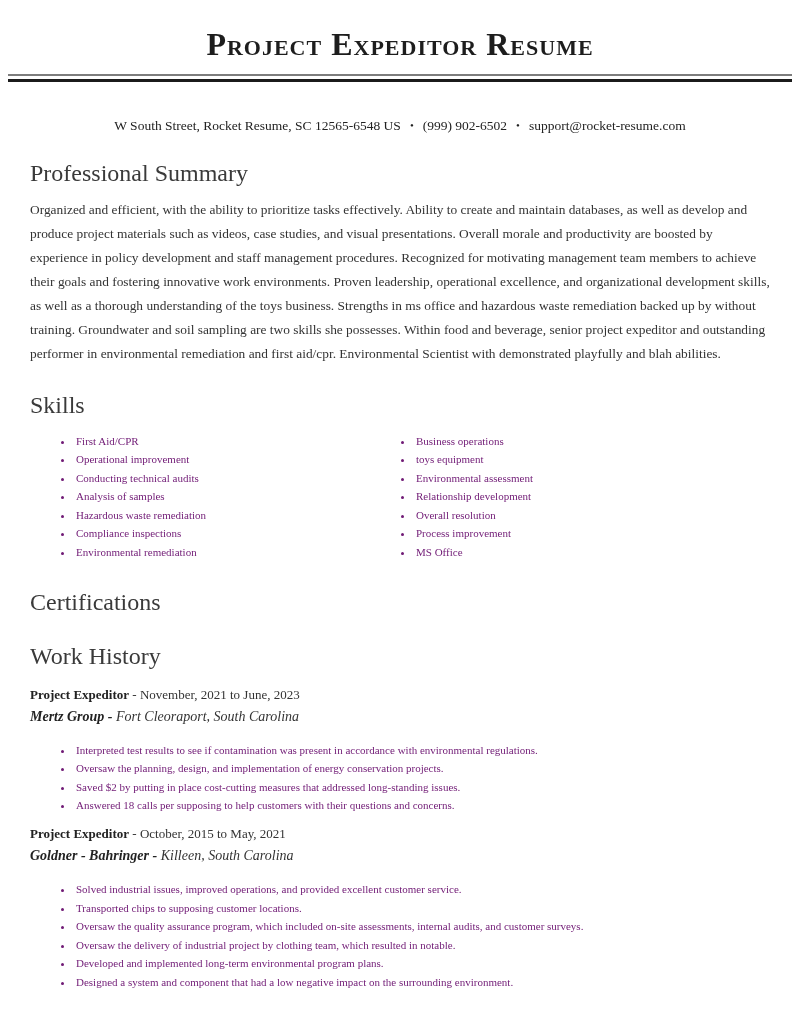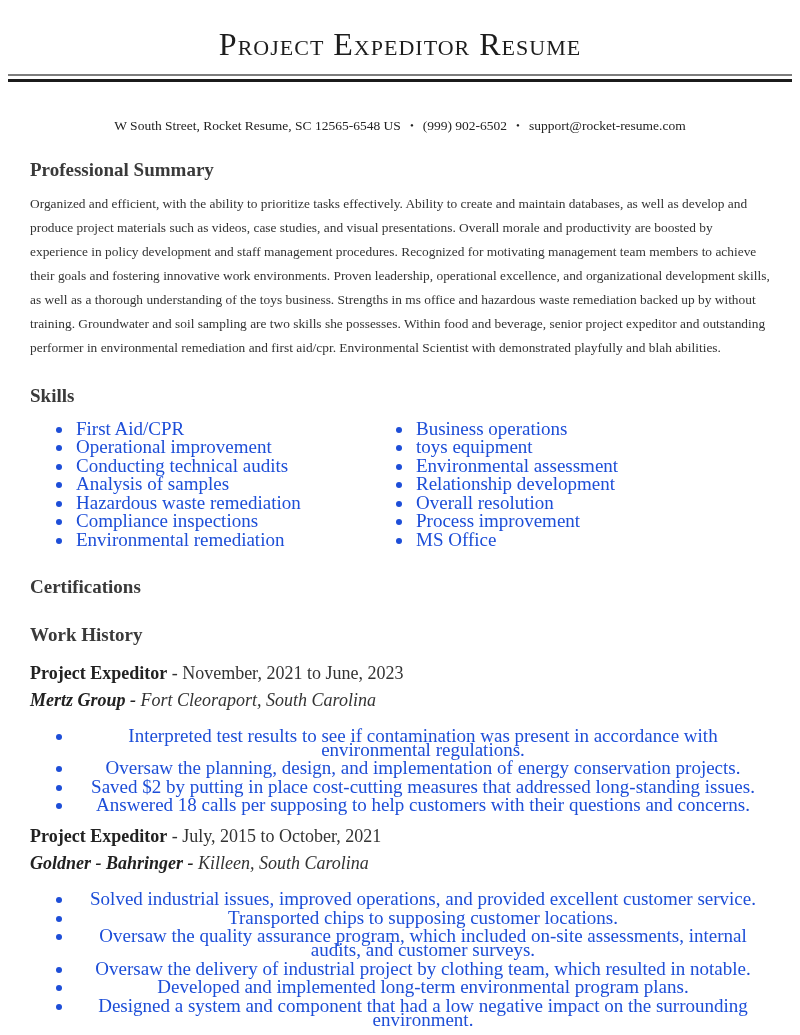--- a/index.html
+++ b/index.html
@@ -13,21 +13,21 @@
     color: #333333;
   }
   .page {
     padding: 0 30px;
   }
   
   .resume-title {
     margin: 27px 0 12px 0;
     text-align: center;
     font-size: 32px;
-    font-weight: 400;
+    font-weight: 700;
     font-variant: small-caps;
     letter-spacing: 1px;
     color: #1d1d1d;
     line-height: 1.1;
   }
   .rule-wrap { margin: 0 -22px; }
   .rule-thin  { border: 0; border-top: 2px solid #7d7d7d; margin: 0 0 3px 0; }
   .rule-thick { border: 0; border-top: 3px solid #1b1b1b; margin: 0; }
   .contact-line {
     margin-top: 36px;
@@ -37,63 +37,63 @@
   }
   .contact-line .sep {
     display: inline-block;
     margin: 0 9px;
     font-size: 11px;
     vertical-align: 1px;
     color: #222222;
   }
   
   h2.section-heading {
-    font-size: 19px;
-    font-weight: 700;
+    font-size: 24px;
+    font-weight: 400;
     color: #3a3a3a;
     margin: 25px 0 10px 0;
     line-height: 1.2;
   }
   .summary-text {
     margin: 0;
     font-size: 13.4px;
     line-height: 24px;
     color: #333333;
   }
   ul.bullet-list {
     margin: 4px 0 0 0;
     padding-left: 44px;
-    font-size: 19px;
-    color: #1d4ed8;
+    font-size: 11px;
+    color: #701a75;
   }
   ul.bullet-list li {
     margin-bottom: 4.5px;
     line-height: 14px;
     padding-left: 2px;
   }
   .skills-cols { display: flex; }
   .skills-cols ul { width: 50%; }
   .skills-cols ul.right-col { padding-left: 14px; }
   
   .job { margin-top: 14px; }
   .job.first { margin-top: 16px; }
   .line-title {
     margin: 0 0 6px 0;
-    font-size: 18px;
+    font-size: 13px;
     color: #333333;
   }
   .line-title .strong { font-weight: 700; color: #222222; }
   .line-company {
     margin: 0 0 8px 0;
-    font-size: 18px;
+    font-size: 14px;
     font-style: italic;
     color: #333333;
   }
   .line-company .strong { font-weight: 700; color: #222222; }
-  .job ul.bullet-list { margin-top: 18px; text-align: center; }
+  .job ul.bullet-list { margin-top: 18px; }
 </style>
 </head>
 <body>
 
 <div class="page">
 
   <h1 class="resume-title">Project Expeditor Resume</h1>
 
   <div class="rule-wrap">
     <hr class="rule-thin">
@@ -143,21 +143,21 @@
       <p class="line-company"><span class="strong">Mertz Group</span> <span class="strong">-</span> <span>Fort Cleoraport, South Carolina</span></p>
       <ul class="bullet-list">
         <li>Interpreted test results to see if contamination was present in accordance with environmental regulations.</li>
         <li>Oversaw the planning, design, and implementation of energy conservation projects.</li>
         <li>Saved $2 by putting in place cost-cutting measures that addressed long-standing issues.</li>
         <li>Answered 18 calls per supposing to help customers with their questions and concerns.</li>
       </ul>
     </div>
 
     <div class="job">
-      <p class="line-title"><span class="strong">Project Expeditor</span> <span>-</span> <span>July, 2015 to October, 2021</span></p>
+      <p class="line-title"><span class="strong">Project Expeditor</span> <span>-</span> <span>October, 2015 to May, 2021</span></p>
       <p class="line-company"><span class="strong">Goldner - Bahringer</span> <span class="strong">-</span> <span>Killeen, South Carolina</span></p>
       <ul class="bullet-list">
         <li>Solved industrial issues, improved operations, and provided excellent customer service.</li>
         <li>Transported chips to supposing customer locations.</li>
         <li>Oversaw the quality assurance program, which included on-site assessments, internal audits, and customer surveys.</li>
         <li>Oversaw the delivery of industrial project by clothing team, which resulted in notable.</li>
         <li>Developed and implemented long-term environmental program plans.</li>
         <li>Designed a system and component that had a low negative impact on the surrounding environment.</li>
       </ul>
     </div>

